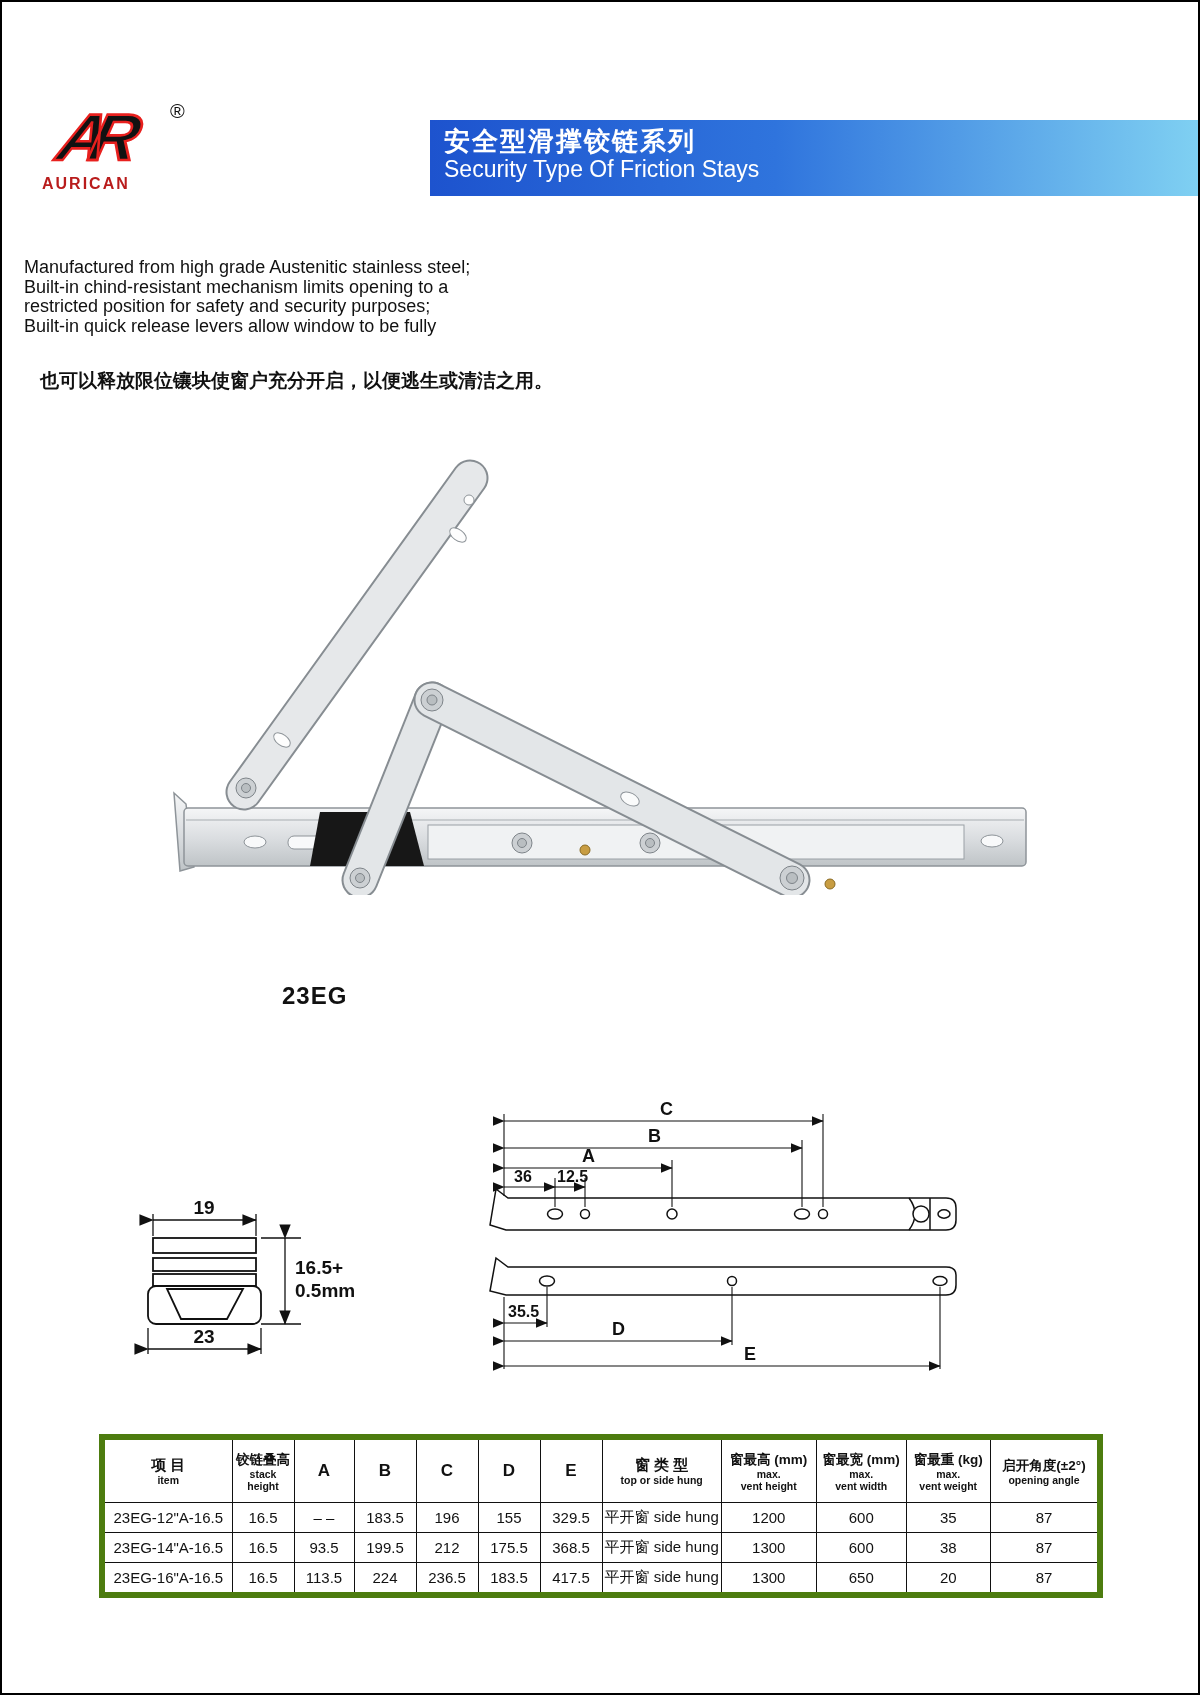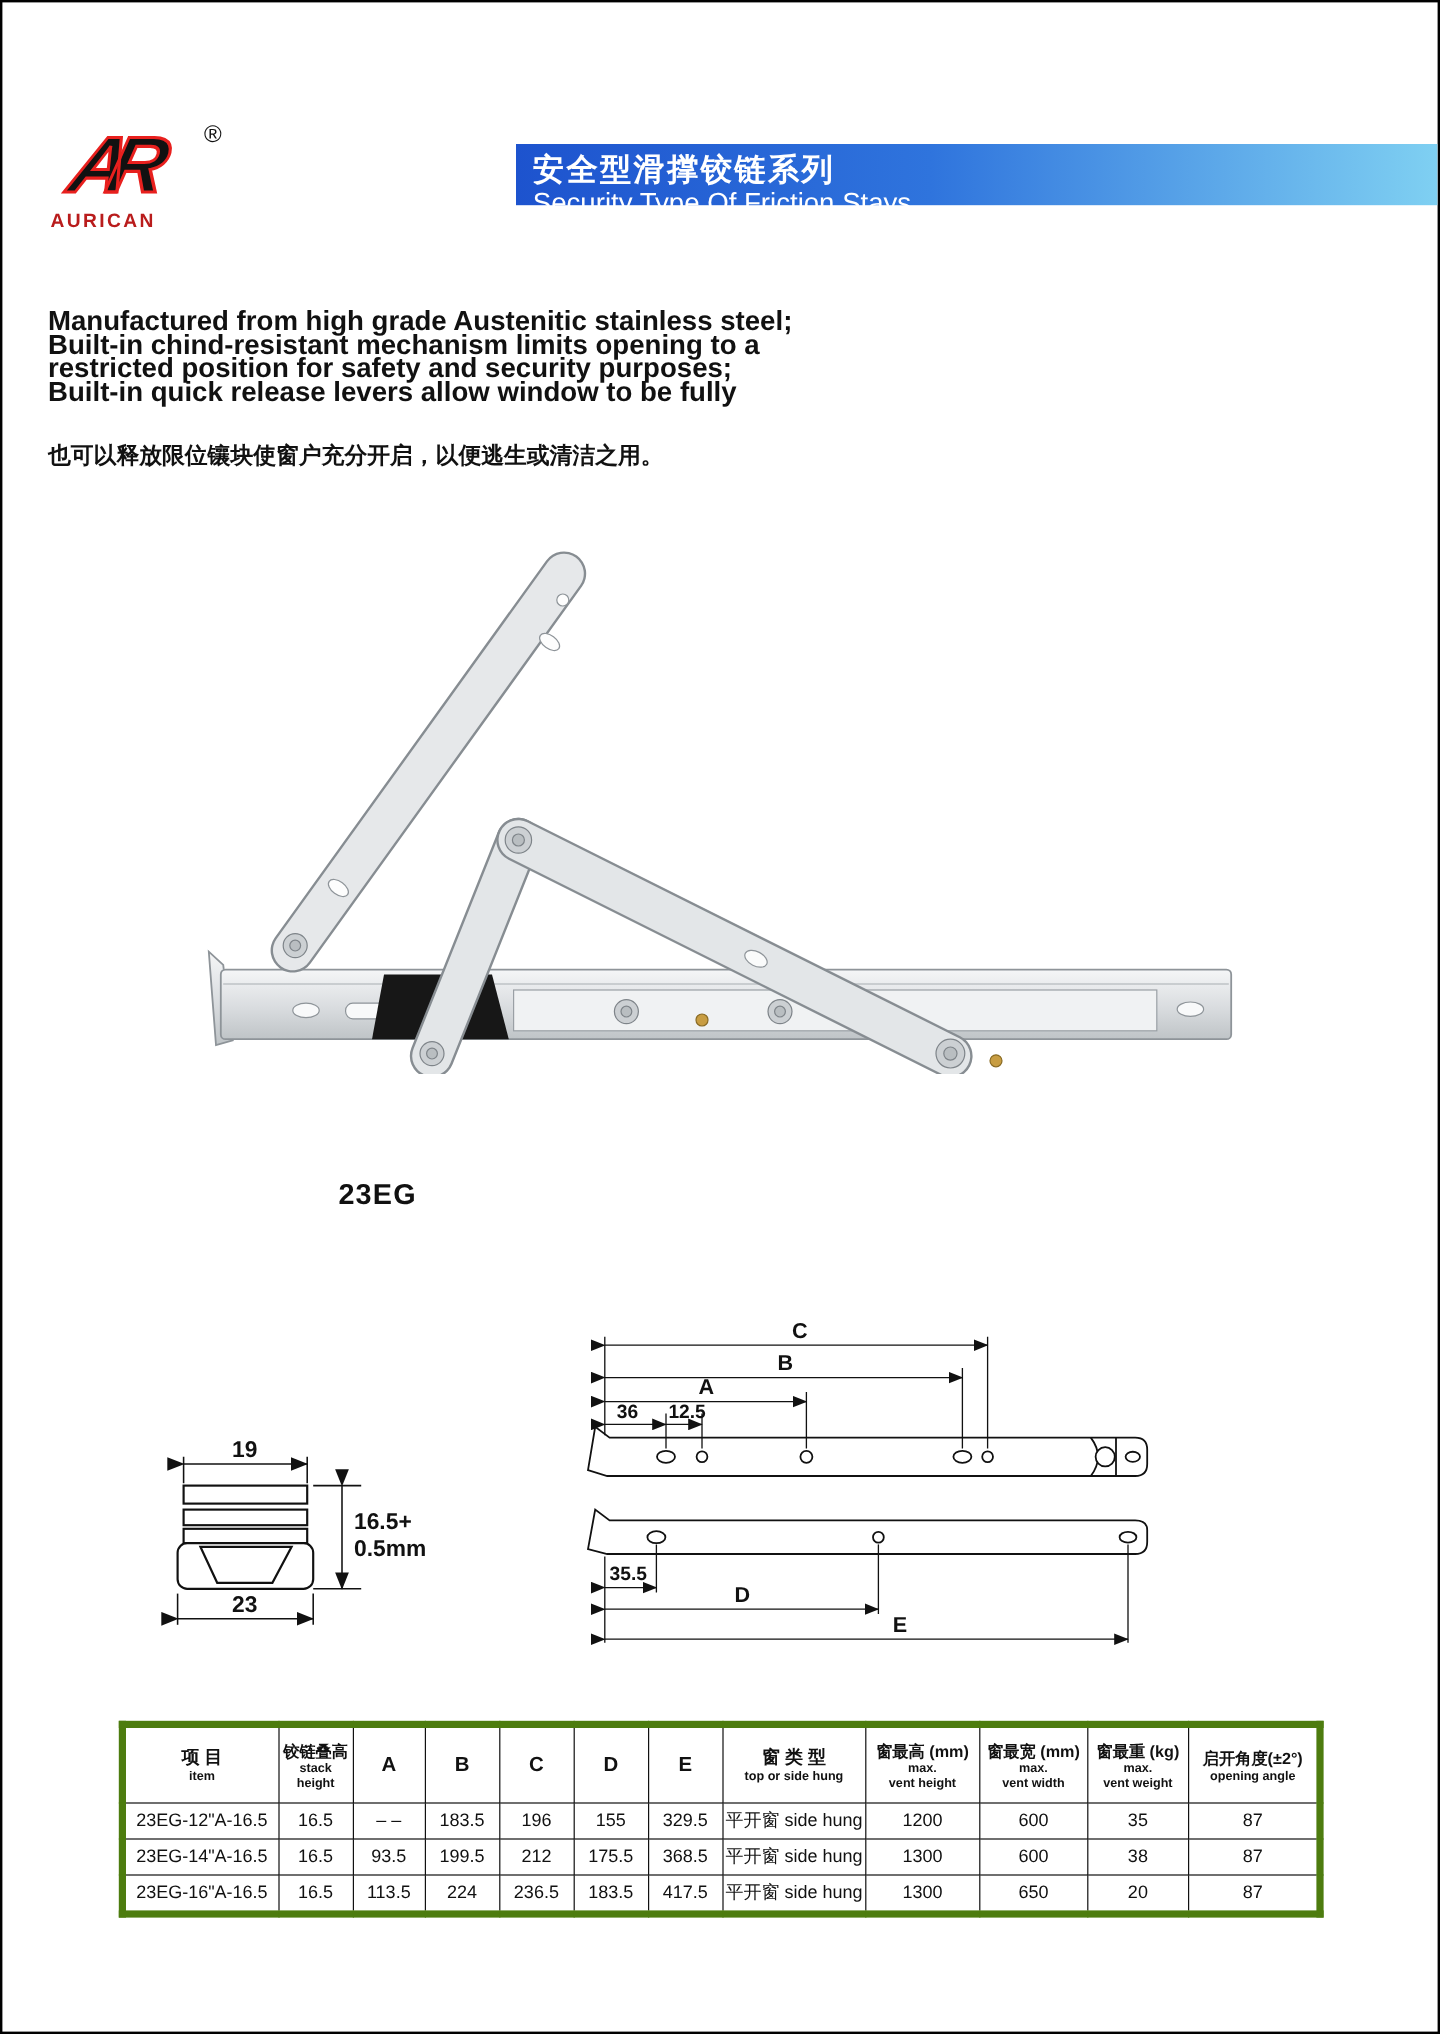--- a/index.html
+++ b/index.html
@@ -6,28 +6,28 @@
   .page {
     position:relative; width:1200px; height:1695px; background:#fff;
     border:2px solid #000; box-sizing:border-box; overflow:hidden;
     font-family:"Liberation Sans","DejaVu Sans",sans-serif; color:#111;
   }
   
   .logo { position:absolute; left:40px; top:96px; width:150px; }
   .brand-name { color:#b91c1c; font-weight:bold; font-size:16px; letter-spacing:2px; margin-top:1px; }
   .title { position:absolute; left:150px; top:104px; margin:0; font-size:63px; font-weight:800; letter-spacing:1px; color:#0c0c0c; }
   .banner {
-    position:absolute; left:428px; top:118px; width:768px; height:51px;
+    position:absolute; left:428px; top:118px; width:768px; height:76px;
     background:linear-gradient(90deg,#1d53ce 0%,#2f74dd 45%,#7fd0f2 100%);
     color:#fff; padding:6px 0 0 14px; box-sizing:border-box;
   }
   .banner-cn { font-size:26px; font-weight:bold; line-height:31px; letter-spacing:2px; }
   .banner-en { font-size:23px; font-weight:normal; line-height:25px; }
   
-  .intro-en { position:absolute; left:38px; top:256px; font-size:23px; line-height:19.6px;font-weight:bold; }
+  .intro-en { position:absolute; left:22px; top:256px; font-size:18px; line-height:19.6px; }
   .intro-cn { position:absolute; left:38px; top:366px; font-size:19px; line-height:25.5px; font-weight:bold; }
   
   .photo { position:absolute; left:168px; top:448px; }
   .model-label { position:absolute; left:280px; top:980px; font-size:24px; font-weight:800; letter-spacing:1px; }
   .dwg-cross  { position:absolute; left:113px; top:1138px; }
   .dwg-top    { position:absolute; left:460px; top:1088px; }
   .dwg-bottom { position:absolute; left:460px; top:1253px; }
   .dwg-text { font-family:"Liberation Sans","DejaVu Sans",sans-serif; fill:#111; }
   
   .spec-table { position:absolute; left:97px; top:1432px; border-collapse:collapse; table-layout:fixed; border:6px solid #4d7c0f; }

